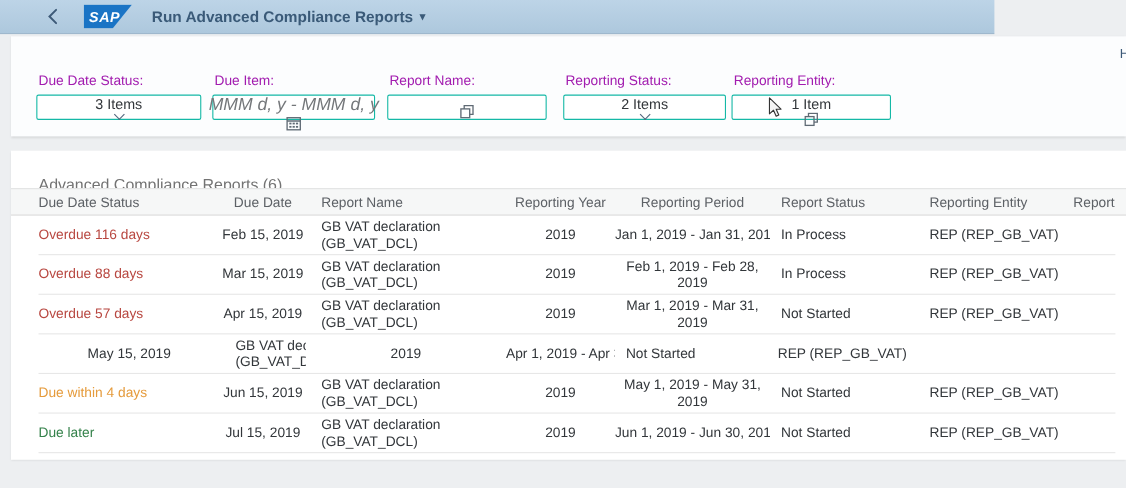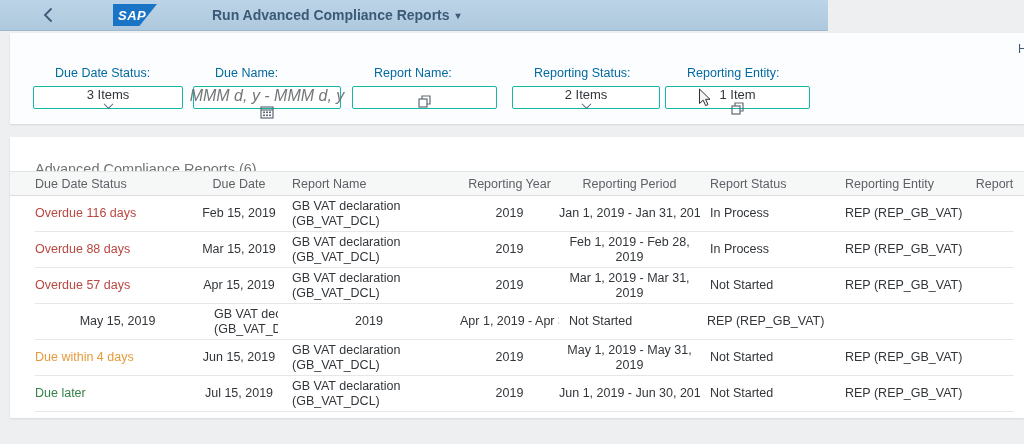--- a/index.html
+++ b/index.html
@@ -7,24 +7,24 @@
   body {
     position:relative;
     background:#edeff1;
     font-family:"Liberation Sans", sans-serif;
     overflow:hidden;
     color:#32363a;
   }
 
   
   .shell-header {
-    position:absolute; left:0; top:0; width:828px; height:31px;
+    position:absolute; left:0; top:0; width:904px; height:31px;
     background:linear-gradient(#bdd4e7,#adc8dd);
     border-bottom:1px solid #9fb8cd;
-    display:flex; align-items:center;gap:37px;
+    display:flex; align-items:center;
   }
   .back-btn { margin-left:40px; width:16px; height:16px; display:flex; align-items:center; justify-content:center; cursor:pointer; }
   .sap-logo {
     margin-left:20px; width:44px; height:22px; background:#1a74c5;
     clip-path:polygon(0 0, 100% 0, 60% 100%, 0 100%);
     color:#fff; font-style:italic; font-weight:bold; font-size:13px;
     display:flex; align-items:center; padding-left:5px; letter-spacing:.5px;
   }
   .app-title {
     margin-left:18px; font-size:14px; font-weight:700; color:#3a5a78;
@@ -32,21 +32,21 @@
   }
   .app-title .caret { font-size:10px; }
 
   
   .card { position:absolute; left:10px; width:1014px; background:#fcfdfe; box-shadow:0 1px 2px rgba(0,0,0,.10); }
   .filter-card { top:33px; height:91px; }
   .table-card  { top:137px; height:281px; background:#ffffff; }
 
   
   .filter-group { position:absolute; top:33px; }
-  .filter-label { font-size:12.5px; color:#0369a1; margin-bottom:6px; padding-left:2px;margin-left:20px; }
+  .filter-label { font-size:12.5px; color:#a21caf; margin-bottom:6px; padding-left:2px; }
   .filter-control {
     height:23px; border:1px solid #14b8a6; border-radius:2px; background:#fff;
     display:flex; align-items:center; justify-content:space-between;
     padding:0 7px; font-size:13px; color:#32363a; cursor:pointer;flex-direction:column;
   }
   .fg1 { left:23px;  width:150px; }
   .fg2 { left:183px; width:148px; }
   .fg3 { left:342px; width:145px; }
   .fg4 { left:502px; width:148px; }
   .fg5 { left:655px; width:145px; }
@@ -99,21 +99,21 @@
 
   <div class="filter-group fg1">
     <div class="filter-label">Due Date Status:</div>
     <div class="filter-control">
       <span>3 Items</span>
       <span class="chevron-down icn"></span>
     </div>
   </div>
 
   <div class="filter-group fg2">
-    <div class="filter-label">Due Name:</div>
+    <div class="filter-label">Due Item:</div>
     <div class="filter-control">
       <span class="placeholder">MMM d, y - MMM d, y</span>
       <svg class="icn" width="14" height="14" viewBox="0 0 14 14">
         <rect x="1" y="2" width="12" height="11" fill="none" stroke="#5f6a74" stroke-width="1.2"></rect>
         <line x1="1" y1="5" x2="13" y2="5" stroke="#5f6a74" stroke-width="1.2"></line>
         <g fill="#5f6a74">
           <rect x="3" y="6.5" width="2" height="1.6"></rect>
             <rect x="6" y="6.5" width="2" height="1.6"></rect>
             <rect x="9" y="6.5" width="2" height="1.6"></rect>
           <rect x="3" y="9.5" width="2" height="1.6"></rect>

